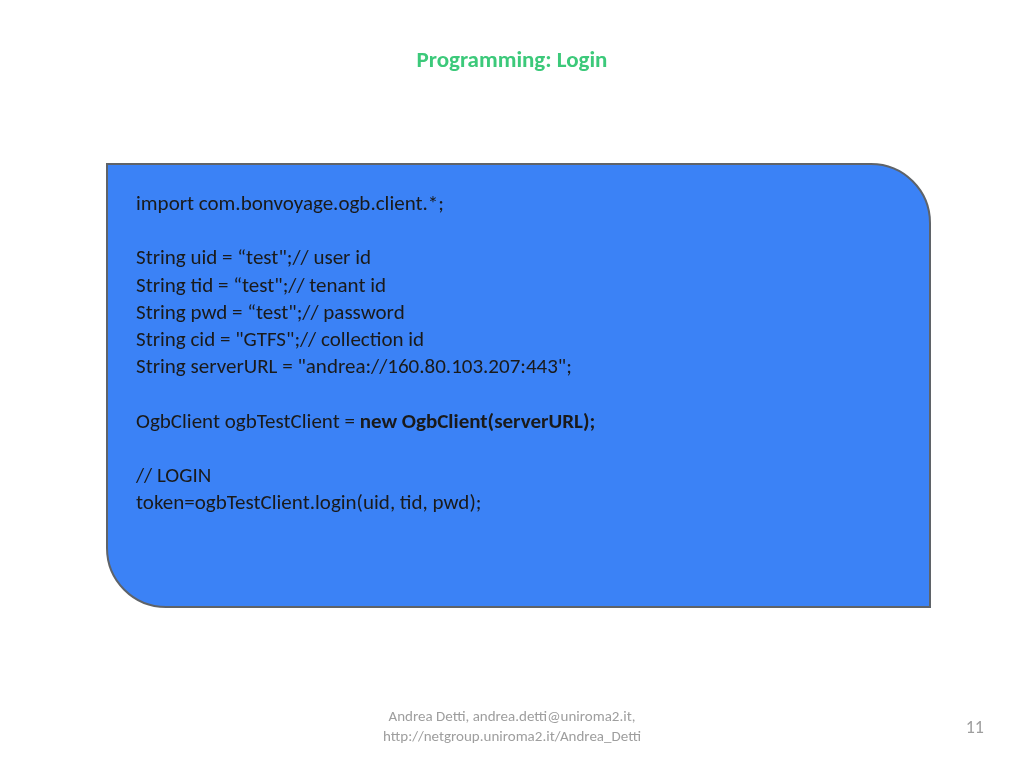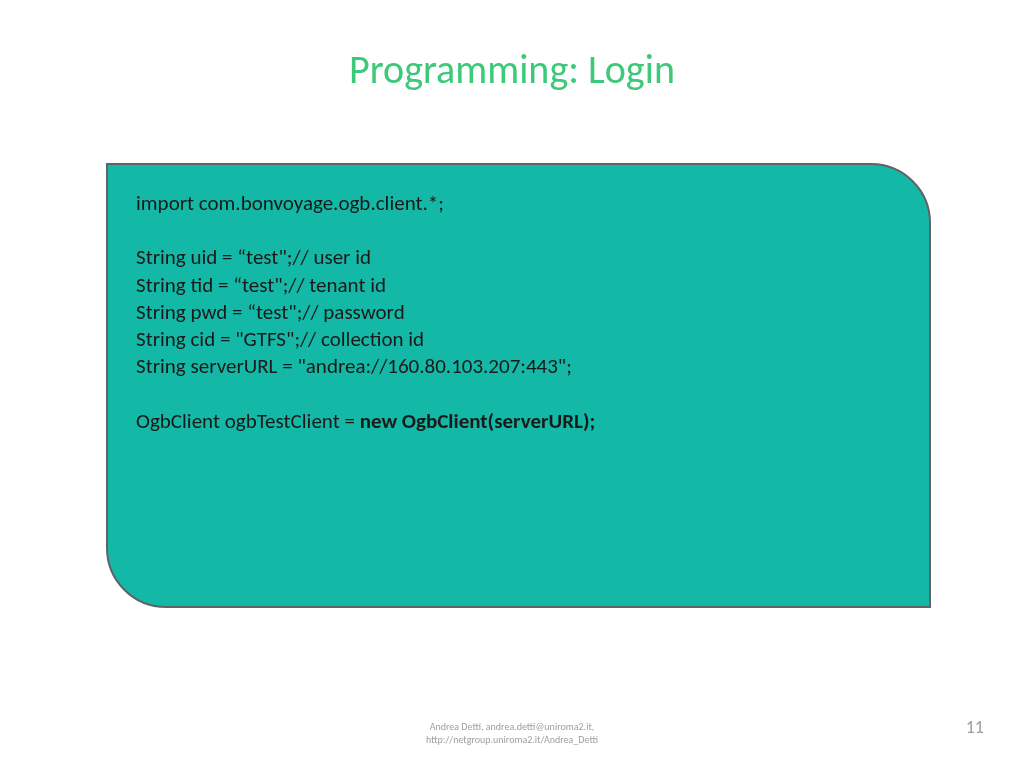--- a/index.html
+++ b/index.html
@@ -9,48 +9,48 @@
       width: 1024px;
       height: 768px;
       padding: 0;
     }
     .title {
       position: absolute;
       top: 45px;
       left: 0;
       right: 0;
       text-align: center;
-      font-size: 40px;
-      font-weight: 400;
+      font-size: 23px;
+      font-weight: 700;
       color: #3cc97a;
     }
     .code-box {
       position: absolute;
       top: 163px;
       left: 106px;
       width: 825px;
       height: 445px;
-      background: #14b8a6;
+      background: #3b82f6;
       border: 2px solid #5f6368;
       border-radius: 0 60px 0 60px;
       padding: 25px 28px 20px 28px;
       font-size: 21px;
       line-height: 1.3;
       color: #1a1a1a;
     }
     .code-line { white-space: pre; }
     .code-blank { height: 27px; }
     .bold { font-weight: 700; text-align: right; }
     .footer {
       position: absolute;
       bottom: 22px;
       left: 0;
       right: 0;
       text-align: center;
-      font-size: 10px;
+      font-size: 15px;
       color: #9e9e9e;
       line-height: 1.3;
     }
     .page-num {
       position: absolute;
       bottom: 30px;
       right: 40px;
       font-size: 18px;
       color: #9e9e9e;
     }
@@ -66,20 +66,22 @@
     <div class="code-line">import com.bonvoyage.ogb.client.*;</div>
     <div class="code-blank"></div>
     <div class="code-line">String uid = “test";// user id</div>
     <div class="code-line">String tid = “test";// tenant id</div>
     <div class="code-line">String pwd = “test";// password</div>
     <div class="code-line">String cid = "GTFS";// collection id</div>
     <div class="code-line">String serverURL = "andrea://160.80.103.207:443";</div>
     <div class="code-blank"></div>
     <div class="code-line"><span>OgbClient ogbTestClient = </span><span class="bold">new OgbClient(serverURL);</span></div>
     <div class="code-blank"></div>
+    <div class="code-line">// LOGIN</div>
+    <div class="code-line">token=ogbTestClient.login(uid, tid, pwd);</div>
   </div>
 
   <div class="footer">
     <div>Andrea Detti, andrea.detti@uniroma2.it,</div>
     <div>http://netgroup.uniroma2.it/Andrea_Detti</div>
   </div>
 
   <div class="page-num">11</div>
 
 </div>

